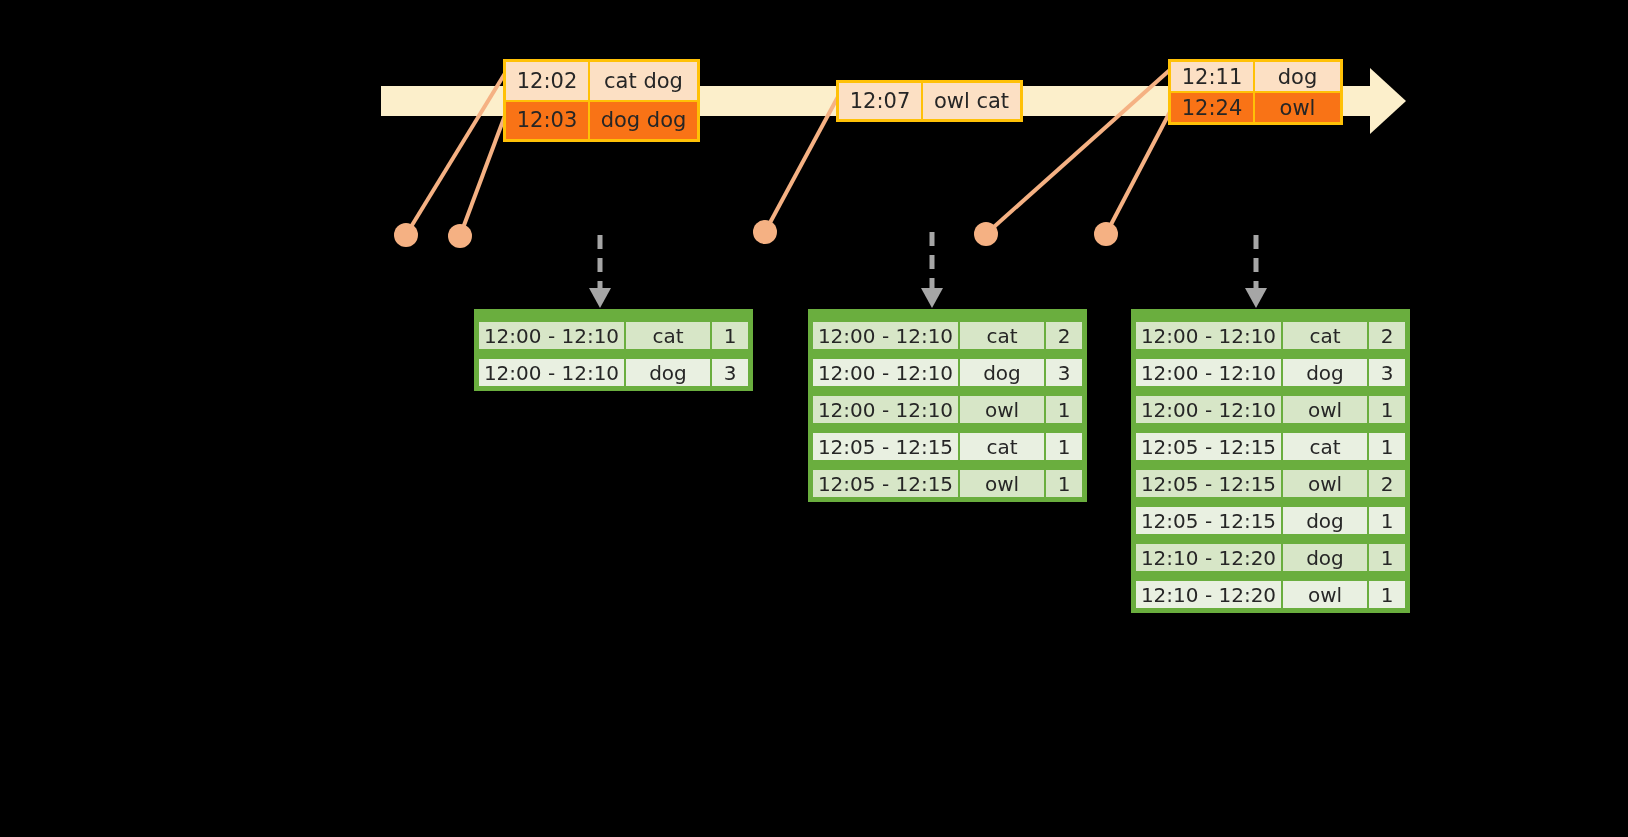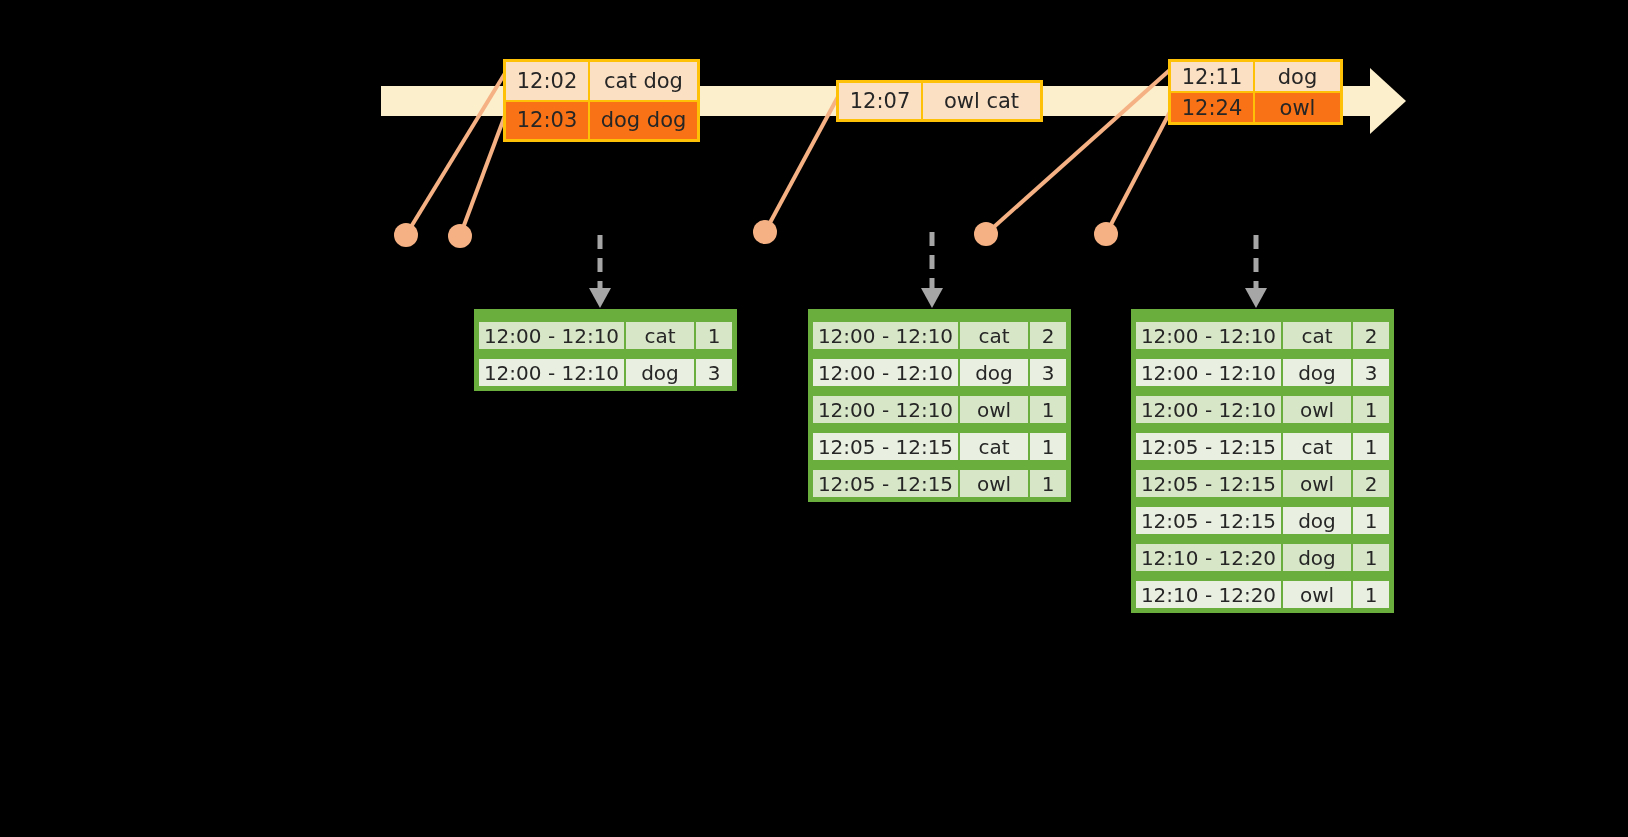--- a/index.html
+++ b/index.html
@@ -85,21 +85,21 @@
     align-items: center;
     justify-content: center;
     font-size: 20px;
     color: #262626;
     box-sizing: border-box;
     border: 1px solid #6AAE3E;
     white-space: nowrap;
     margin-top: 8px;
   }
   .res-cell.range { width: 147px; }
-  .res-cell.word  { width: 70px; }
+  .res-cell.word  { width: 86px; }
   .res-cell.count { width: 38px; }
   .rshade-a .res-cell { background: #D7E6C7; }
   .rshade-b .res-cell { background: #E9F0E1; }
 </style>
 </head>
 <body>
 
 <div id="stage">
 
   <div class="timeline-band" style="left:381px; top:86px; width:1000px; height:30px;"></div>
@@ -138,21 +138,21 @@
     <div class="event-row shade-a">
       <div class="event-cell time">12:02</div>
       <div class="event-cell words">cat dog</div>
     </div>
     <div class="event-row shade-b">
       <div class="event-cell time">12:03</div>
       <div class="event-cell words">dog dog</div>
     </div>
   </div>
 
-  <div class="event-box" style="left:836px; top:80px; width:207px; height:42px;">
+  <div class="event-box" style="left:836px; top:80px; width:187px; height:42px;">
     <div class="event-row shade-a">
       <div class="event-cell time">12:07</div>
       <div class="event-cell words">owl cat</div>
     </div>
   </div>
 
   <div class="event-box" style="left:1168px; top:59px; width:175px; height:66px;">
     <div class="event-row shade-a">
       <div class="event-cell time">12:11</div>
       <div class="event-cell words">dog</div>

